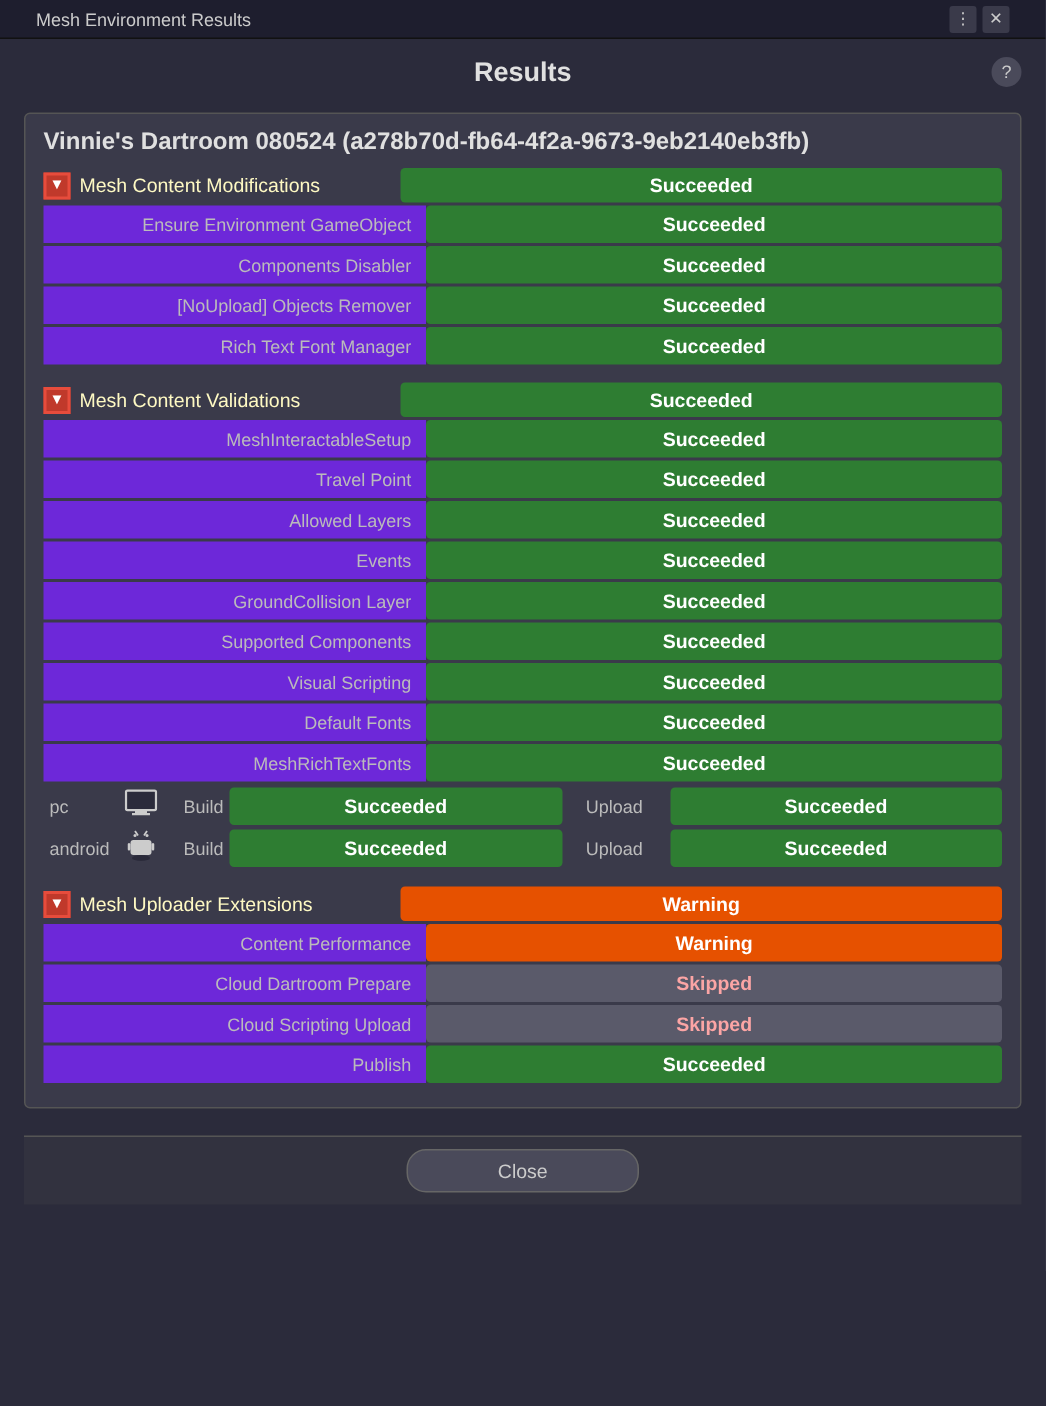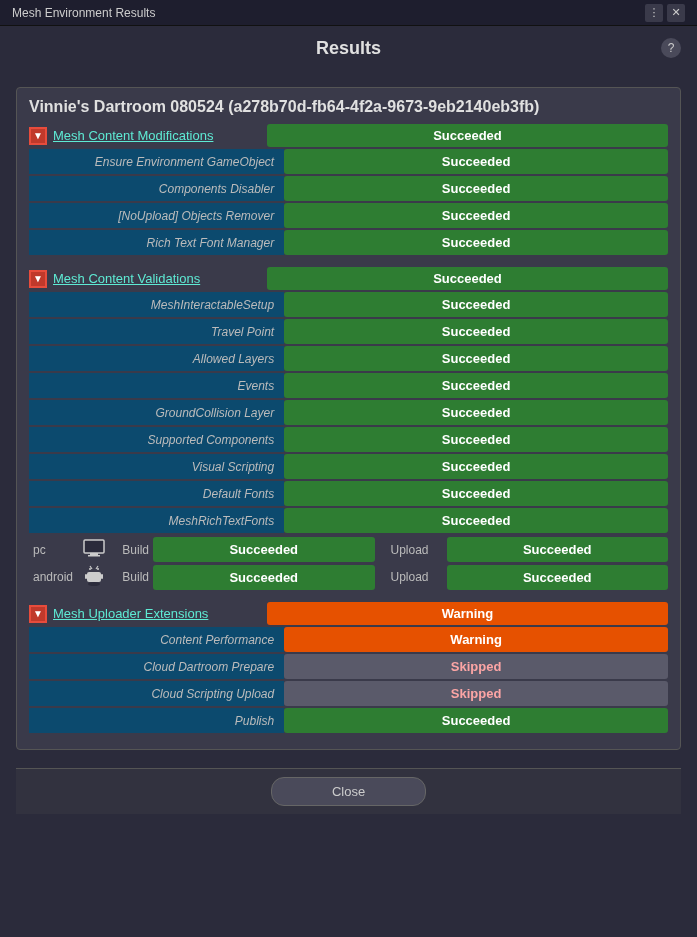--- a/index.html
+++ b/index.html
@@ -9,21 +9,21 @@
       font-size: 13px;
       color: #ccc;
       width: 697px;
       min-height: 937px;
     }
     .title-bar {
       background: #1e1e2e;
       display: flex;
       align-items: center;
       justify-content: space-between;
-      padding: 4px 12px;
+      padding: 4px 24px;
       height: 26px;
       border-bottom: 1px solid #111;
     }
     .title-bar-left {
       display: flex;
       align-items: center;
       gap: 6px;
       color: #ccc;
       font-size: 12px;
     }
@@ -105,23 +105,22 @@
       margin-right: 6px;
       cursor: pointer;
       flex-shrink: 0;
     }
     .section-toggle span {
       color: #fff;
       font-size: 10px;
     }
     .section-label {
       flex: 1;
-      color: #5eead4;
-      font-size: 13px;
-      text-decoration: underline;
+      color: #fef9c3;
+      font-size: 13px;
     }
     .section-status {
       flex: 1.8;
       border-radius: 3px;
       padding: 4px 8px;
       text-align: center;
       font-weight: bold;
       font-size: 13px;
     }
     .status-succeeded { background: #2e7d32; color: #fff; }
@@ -213,41 +212,40 @@
     }
     .divider {
       height: 6px;
     }
     .section-row {
       display: flex;
       align-items: stretch;
       margin-bottom: 2px;
     }
     .section-row .row-label {
-      background: #0c4a6e;
-      font-style: italic;
+      background: #6d28d9;
     }
   </style>
 </head>
 <body>
 
 <div>
   <div class="title-bar">
     <div class="title-bar-left">
       <span>Mesh Environment Results</span>
     </div>
     <div class="title-bar-right">
       <button class="title-bar-btn">⋮</button>
       <button class="title-bar-btn">✕</button>
     </div>
   </div>
 </div>
 
 <div class="main-container">
-  <div style="position:relative; margin-bottom:16px;">
+  <div style="position:relative; margin-bottom:4px;">
     <div class="results-title">Results</div>
     <div class="help-icon">?</div>
   </div>
 
   <div class="environment-box">
     <div class="env-title">Vinnie's Dartroom 080524 (a278b70d-fb64-4f2a-9673-9eb2140eb3fb)</div>
 
     <div class="section">
       <div class="section-header">
         <div class="section-toggle">

